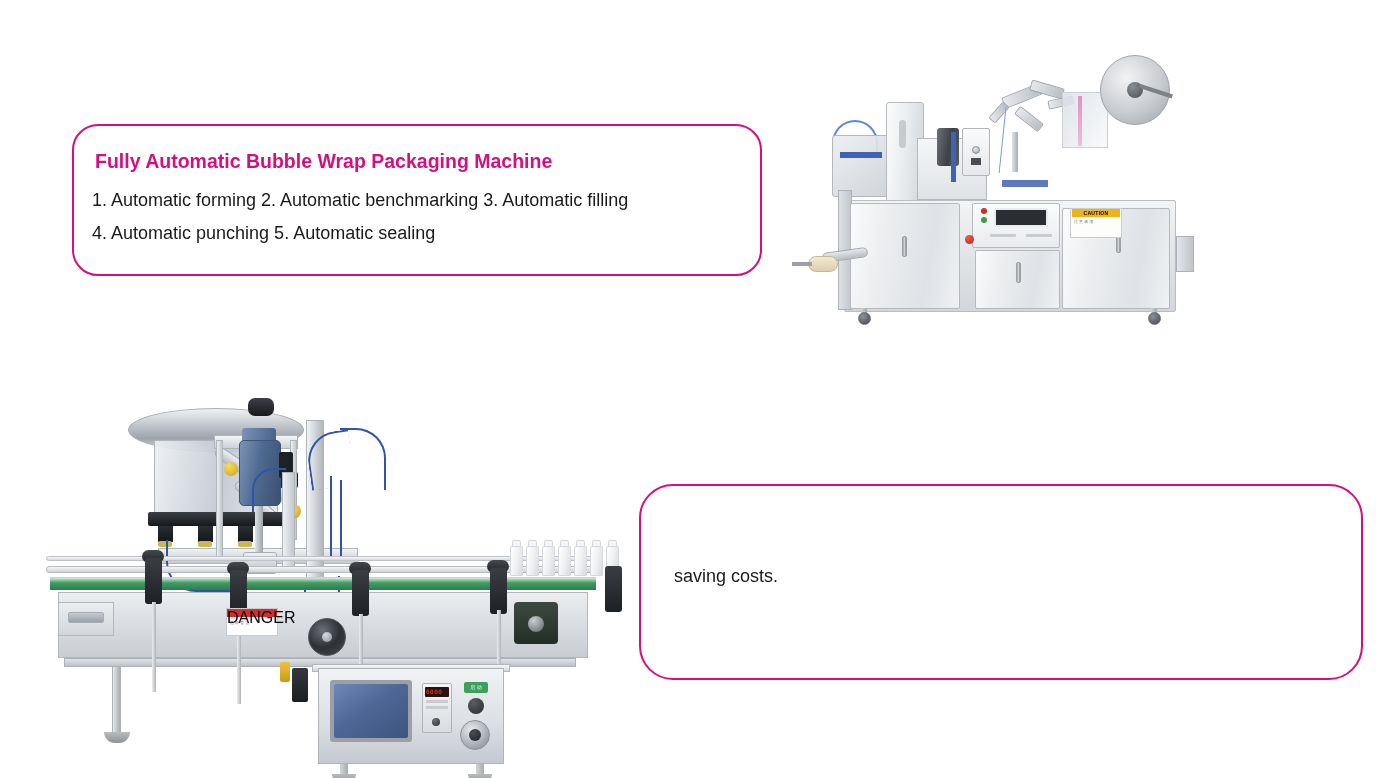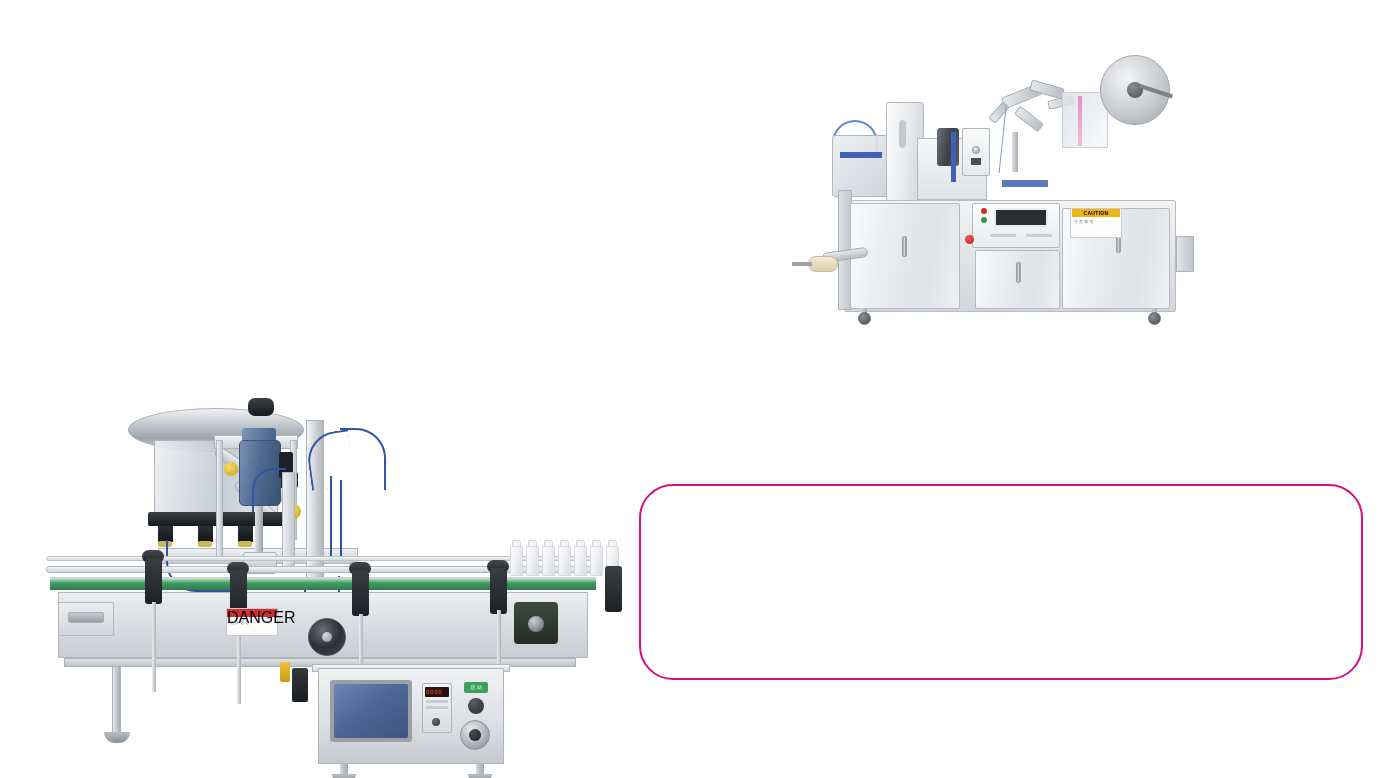--- a/index.html
+++ b/index.html
@@ -657,24 +657,34 @@
     left: 252px; top: 288px; width: 16px; height: 34px;
     background: linear-gradient(180deg,#35383d,#1a1d21); border-radius: 2px;
   }
 </style>
 </head>
 <body>
 
 <div id="slide">
 
 
+  <div id="callout-1" class="callout">
+    <div class="callout-inner">
+      <div class="callout-title">Fully Automatic Bubble Wrap Packaging Machine</div>
+      <div class="callout-body">
+        <span class="callout-line">1. Automatic forming 2. Automatic benchmarking 3. Automatic filling</span>
+        <span class="callout-line"> 4. Automatic punching 5. Automatic sealing</span>
+      </div>
+    </div>
+  </div>
 
   <div id="callout-2" class="callout">
     <div class="callout-inner">
       <div class="callout-body">
+        <span class="callout-line">saving costs.</span>
       </div>
     </div>
   </div>
 
   <div id="photo-blister">
 
     <div class="pp bl-hose"></div>
     <div class="pp bl-topfeed"></div>
     <div class="pp bl-topfeed-blue"></div>
     <div class="pp bl-tower"></div>

